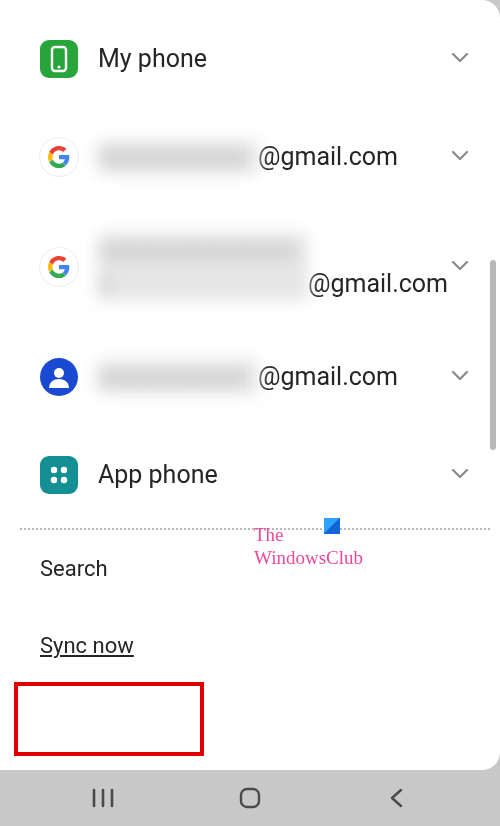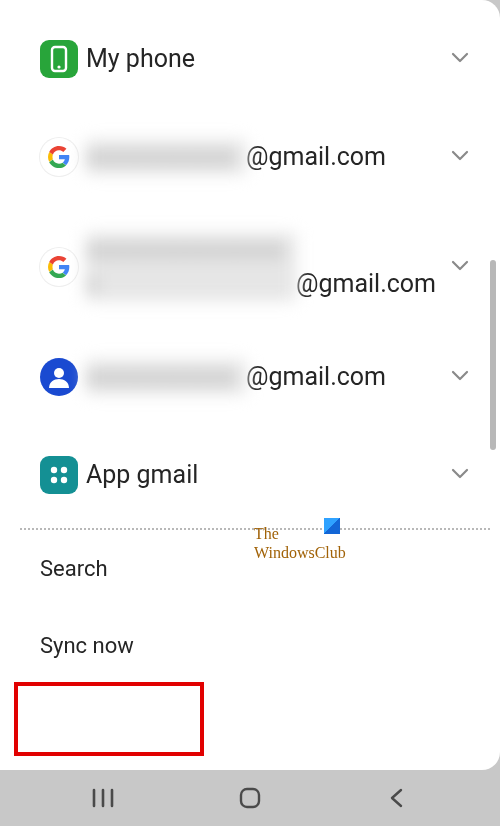--- a/index.html
+++ b/index.html
@@ -25,21 +25,21 @@
       top: 260px;
       width: 6px;
       height: 190px;
       background: #b8b8b8;
       border-radius: 3px;
     }
     .list-item {
       display: flex;
       align-items: center;
       min-height: 86px;
-      gap: 8px;
+      gap: 20px;
       position: relative;
     }
     .icon-wrap {
       width: 38px;
       height: 38px;
       display: flex;
       align-items: center;
       justify-content: center;
       flex-shrink: 0;
     }
@@ -84,22 +84,22 @@
       left: 14px;
       bottom: 14px;
       width: 190px;
       height: 74px;
       pointer-events: none;
     }
     .watermark {
       position: absolute;
       left: 254px;
       top: 524px;
-      font-size: 16px;
-      color: #a16207;
+      font-size: 19px;
+      color: #ec4899;
       line-height: 1.2;
       font-family: Georgia, serif;
     }
     .wm-sq {
       position: absolute;
       top: -6px;
       left: 70px;
       width: 16px;
       height: 16px;
       background: linear-gradient(135deg, #2fa2ff 50%, #1366d6 50%);
@@ -196,32 +196,32 @@
   <div class="list-item">
     <div class="icon-wrap">
       <svg width="38" height="38" viewBox="0 0 38 38">
         <rect x="0" y="0" width="38" height="38" rx="9" fill="#149094"></rect>
         <circle cx="14" cy="14" r="3.2" fill="#fff"></circle>
         <circle cx="24" cy="14" r="3.2" fill="#fff"></circle>
         <circle cx="14" cy="24" r="3.2" fill="#fff"></circle>
         <circle cx="24" cy="24" r="3.2" fill="#fff"></circle>
       </svg>
     </div>
-    <div class="item-text">App gmail</div>
+    <div class="item-text">App phone</div>
     <span class="chev">
       <svg width="24" height="24" viewBox="0 0 24 24">
           <path d="M5 9l7 7 7-7" fill="none" stroke="#8a8a8a" stroke-width="2.2" stroke-linecap="round" stroke-linejoin="round"></path>
         </svg>
     </span>
   </div>
 
   <div class="divider"></div>
 
   <div class="plain-row">Search</div>
-  <div class="plain-row" style="padding-bottom:30px;">Sync now</div>
+  <div class="plain-row" style="padding-bottom:30px;text-decoration:underline;">Sync now</div>
 
   <div class="scrollbar"></div>
 
   <div class="sync-highlight"></div>
 
   <div class="watermark">
     <div class="wm-sq"></div>
     <span>The</span><br>
     <span>WindowsClub</span>
   </div>

